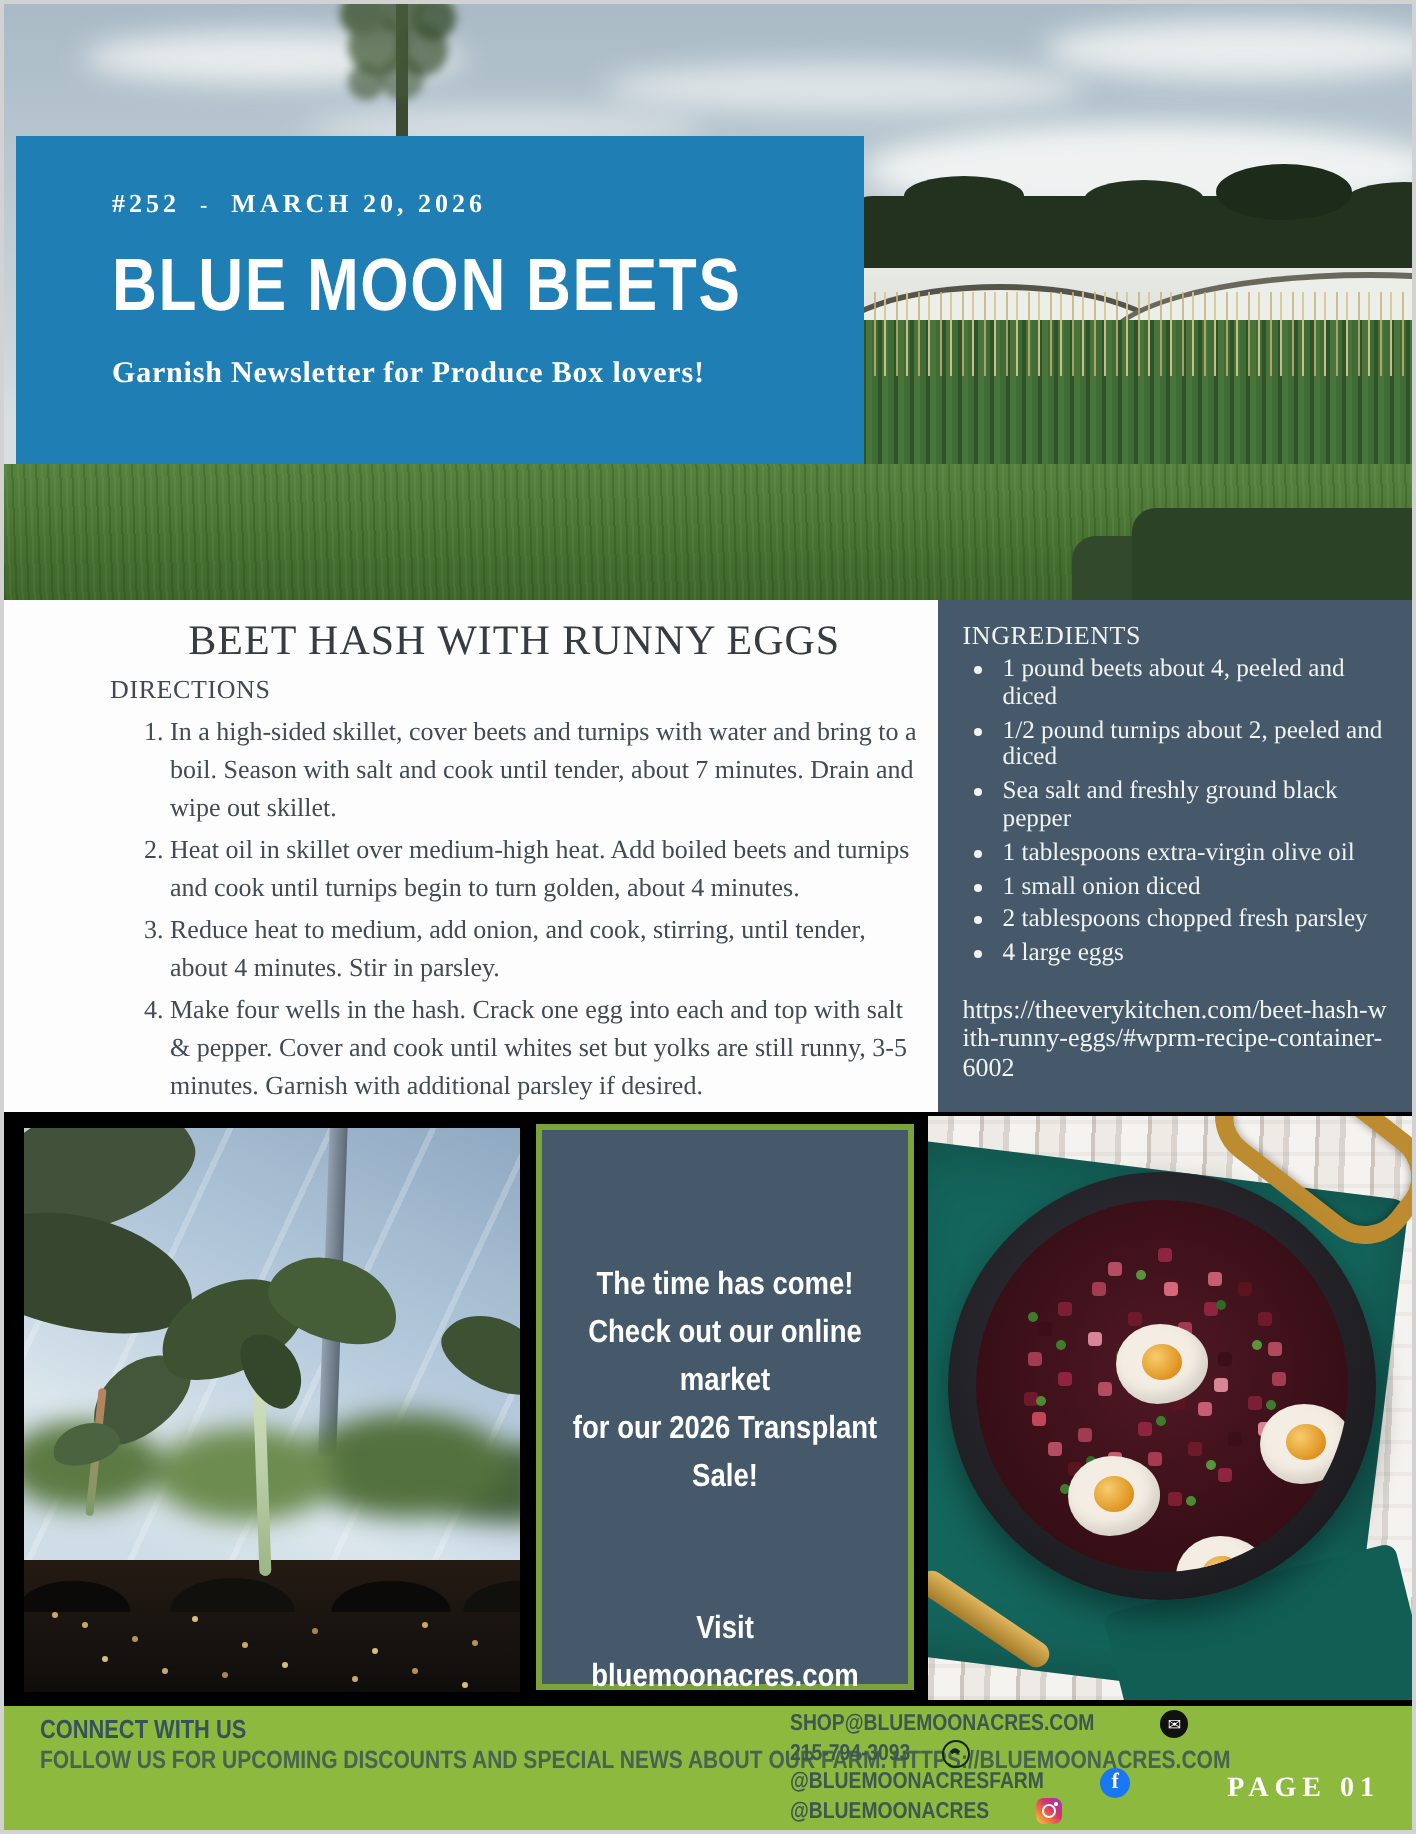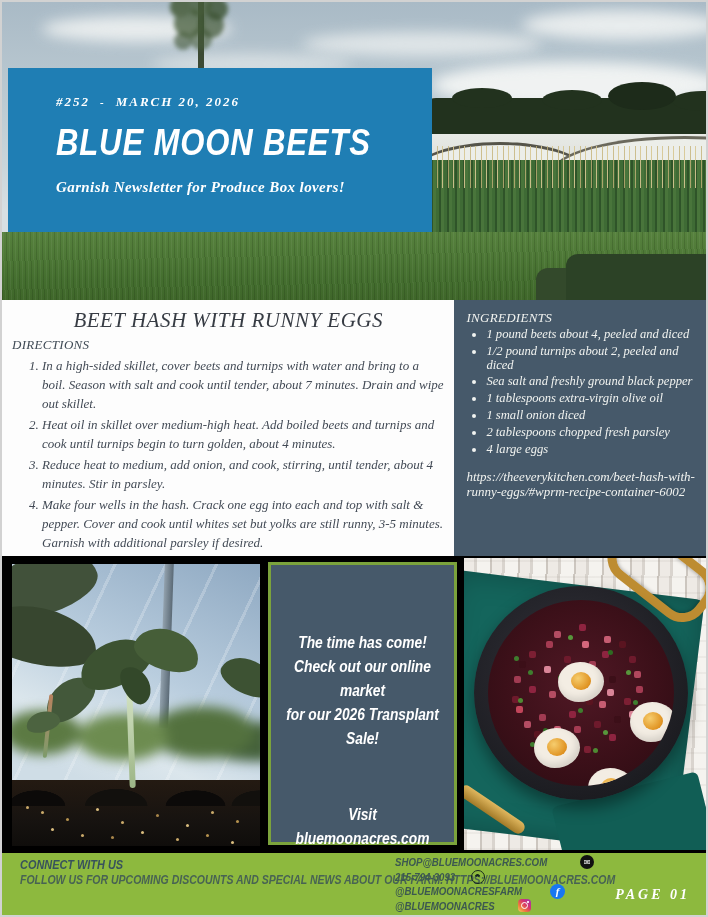--- a/index.html
+++ b/index.html
@@ -1,18 +1,18 @@
 <!DOCTYPE html>
 <html><head>
 <meta charset="utf-8">
 <style>
   html,body{margin:0;padding:0;background:#e9e9e9;}
   .page{width:708px;height:917px;position:relative;overflow:hidden;background:#ffffff;
         border:2px solid #d2d2d2;box-sizing:border-box;
-        font-family:"Liberation Serif",serif;margin:0 auto;font-style:italic;}
+        font-family:"Liberation Serif",serif;margin:0 auto;}
   .cond{transform:scaleX(.84);transform-origin:0 50%;display:inline-block;white-space:nowrap;}
   .cond-c{transform:scaleX(.86);transform-origin:50% 50%;display:block;}
 
   
   .hero{height:298px;position:relative;overflow:hidden;background:linear-gradient(#a9bac6,#c9d5da 55%,#d7dfe2 70%);}
   .cloud{position:absolute;background:#f3f5f4;border-radius:50%;filter:blur(7px);opacity:.85;}
   .c1{left:40px;top:14px;width:190px;height:26px;}
   .c2{left:300px;top:30px;width:240px;height:24px;opacity:.7;}
   .c3{left:520px;top:8px;width:200px;height:30px;}
   .c4{left:430px;top:60px;width:290px;height:46px;opacity:.95;}
@@ -44,21 +44,21 @@
      box-shadow:-30px 14px 0 0 #33492b;}
   .masthead{position:absolute;left:6px;top:66px;width:424px;height:164px;background:#1f7eb4;color:#fff;
      padding:26px 0 0 48px;box-sizing:border-box;}
   .issue-line{font-size:13px;font-weight:bold;letter-spacing:2px;font-family:"Liberation Serif",serif;}
   .issue-line .sep{margin:0 10px;font-size:11px;}
   .mast-title{font-family:"Liberation Sans",sans-serif;font-weight:bold;font-size:37px;letter-spacing:1px;
      margin-top:14px;line-height:1;}
   .tagline{font-size:15px;font-weight:bold;margin-top:18px;letter-spacing:.4px;}
 
   
-  .recipe{height:256px;display:flex;background:#fdfdfd;}
+  .recipe{height:256px;display:flex;background:#fdfdfd;padding-left:43px;}
   .directions{width:455px;box-sizing:border-box;padding:6px 10px 0 10px;color:#424a55;}
   .recipe-title{text-align:center;font-size:21px;font-weight:normal;color:#373c44;margin:2px 0 4px 0;letter-spacing:.5px;}
   .dir-label{font-size:13px;color:#3f4a55;letter-spacing:.3px;}
   .dir-list{margin:3px 0 0 0;padding-left:30px;font-size:13px;line-height:19px;}
   .dir-list li{margin-bottom:2px;}
   .ingredients{width:253px;box-sizing:border-box;background:#46596a;color:#f1f3f0;padding:10px 10px 0 12px;}
   .ing-label{font-size:13px;letter-spacing:.3px;}
   .ing-list{margin:2px 0 0 0;padding-left:20px;font-size:12.6px;line-height:13.8px;}
   .ing-list li{margin-bottom:3px;}
   .source-url{font-size:13px;line-height:14.5px;margin-top:14px;word-break:break-all;color:#f1f3f0;text-decoration:none;display:block;}

